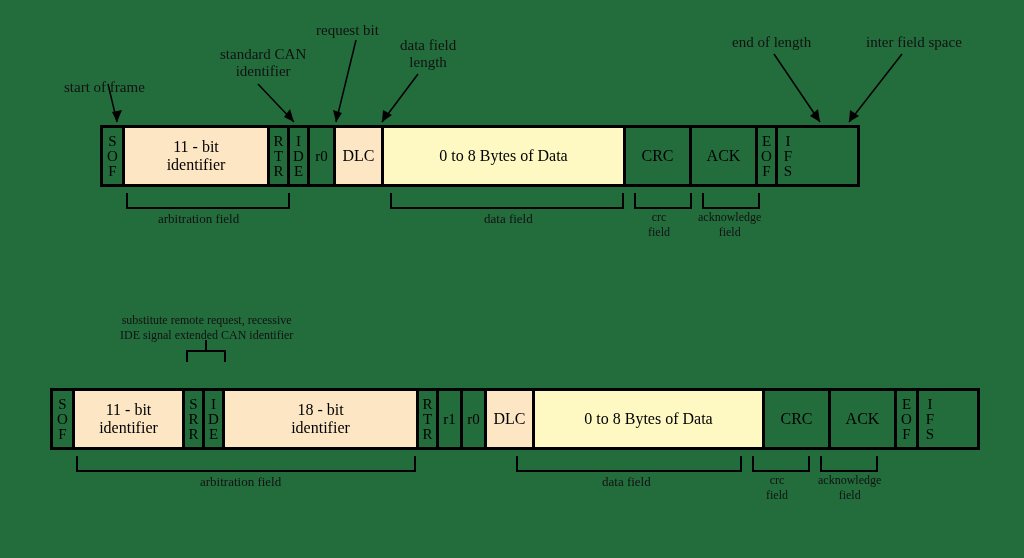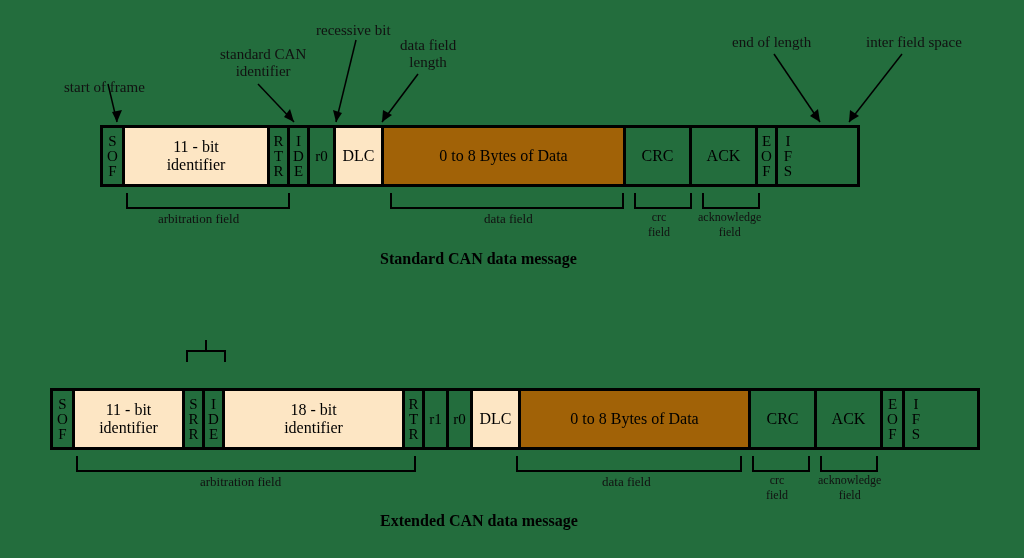--- a/index.html
+++ b/index.html
@@ -3,40 +3,40 @@
 <meta charset="utf-8">
 <style>
   html,body{margin:0;padding:0;background:#236d3d;font-family:Georgia,'Times New Roman',serif;color:#000;}
   .stage{position:relative;width:1024px;height:558px;overflow:hidden;}
   .frame{position:absolute;border:3px solid #000;display:flex;align-items:stretch;box-sizing:border-box;}
   .seg{border-right:3px solid #000;display:flex;align-items:center;justify-content:center;text-align:center;font-size:16px;line-height:1.1;box-sizing:border-box;}
   .seg:last-child{border-right:none;}
   .vert{display:flex;flex-direction:column;align-items:center;justify-content:center;font-size:15px;line-height:1.0;}
   .vert span{display:block;text-align:center;}
   .cream{background:#fde6c4;}
-  .peach{background:#a16207;text-align:right;}
+  .peach{background:#fef9c3;text-align:right;}
   .label{position:absolute;font-size:15px;color:#111;text-align:center;white-space:nowrap;}
   .small{font-size:13px;}
   .tiny{font-size:12px;}
   .caption{position:absolute;font-weight:bold;font-size:16px;text-align:center;}
   .bracket{position:absolute;border:2px solid #000;border-top:none;box-sizing:border-box;height:16px;}
   .bracket.up{border-bottom:none;border-top:2px solid #000;}
   svg.arrows{position:absolute;top:0;left:0;width:1024px;height:300px;pointer-events:none;}
   svg.arrows line{stroke:#000;stroke-width:1.5;}
   svg.arrows polygon{fill:#000;}
 </style>
 </head>
 <body>
 
 <div class="stage">
 
   <div class="label" style="left:64px;top:79px">start of frame</div>
   <div class="label" style="left:220px;top:46px;white-space:pre;text-align:center">standard CAN
 identifier</div>
-  <div class="label" style="left:316px;top:22px">recessive bit</div>
+  <div class="label" style="left:316px;top:22px">request bit</div>
   <div class="label" style="left:400px;top:37px;white-space:pre">data field
 length</div>
   <div class="label" style="left:732px;top:34px">end of length</div>
   <div class="label" style="left:866px;top:34px">inter field space</div>
 
   <svg class="arrows">
     <defs></defs>
 
     <line x1="108" y1="84" x2="117" y2="122"></line>
       <polygon points="117,122 112,112 122,110"></polygon>
@@ -99,22 +99,23 @@
   <div class="label small" style="left:484px;top:211px">data field</div>
 
   <div class="bracket" style="left:634px;top:193px;width:58px"></div>
   <div class="label tiny" style="left:648px;top:210px;white-space:pre;text-align:center">crc
 field</div>
 
   <div class="bracket" style="left:702px;top:193px;width:58px"></div>
   <div class="label tiny" style="left:698px;top:210px;white-space:pre;text-align:center">acknowledge
 field</div>
 
-  <div class="caption" style="left:380px;top:250px">Standard CAN  data message</div>
 
+  <div class="label tiny" style="left:120px;top:313px;white-space:pre">substitute remote request, recessive
+IDE signal extended CAN identifier</div>
   <div class="bracket up" style="left:186px;top:350px;width:40px;height:12px"></div>
   <div style="position:absolute;left:205px;top:340px;width:2px;height:10px;background:#000"></div>
 
   <div class="frame" style="left:50px;top:388px;width:930px;height:62px">
     <div class="seg vert" style="width:22px">
         <span>S</span>
         <span>O</span>
         <span>F</span>
       </div>
     <div class="seg cream" style="width:110px;white-space:pre">11 - bit
@@ -122,21 +123,21 @@
     <div class="seg vert" style="width:20px">
         <span>S</span>
         <span>R</span>
         <span>R</span>
       </div>
     <div class="seg vert" style="width:20px">
         <span>I</span>
         <span>D</span>
         <span>E</span>
       </div>
-    <div class="seg cream" style="width:180px;white-space:pre">18 - bit
+    <div class="seg cream" style="width:194px;white-space:pre">18 - bit
 identifier</div>
     <div class="seg vert" style="width:20px">
         <span>R</span>
         <span>T</span>
         <span>R</span>
       </div>
     <div class="seg" style="width:24px;font-size:15px">r1</div>
     <div class="seg" style="width:24px;font-size:15px">r0</div>
     <div class="seg cream" style="width:48px">DLC</div>
     <div class="seg peach" style="width:230px">0 to 8 Bytes of Data</div>
@@ -161,15 +162,14 @@
   <div class="label small" style="left:602px;top:474px">data field</div>
 
   <div class="bracket" style="left:752px;top:456px;width:58px"></div>
   <div class="label tiny" style="left:766px;top:473px;white-space:pre;text-align:center">crc
 field</div>
 
   <div class="bracket" style="left:820px;top:456px;width:58px"></div>
   <div class="label tiny" style="left:818px;top:473px;white-space:pre;text-align:center">acknowledge
 field</div>
 
-  <div class="caption" style="left:380px;top:512px">Extended CAN  data message</div>
 
 </div>
 
 </body></html>

